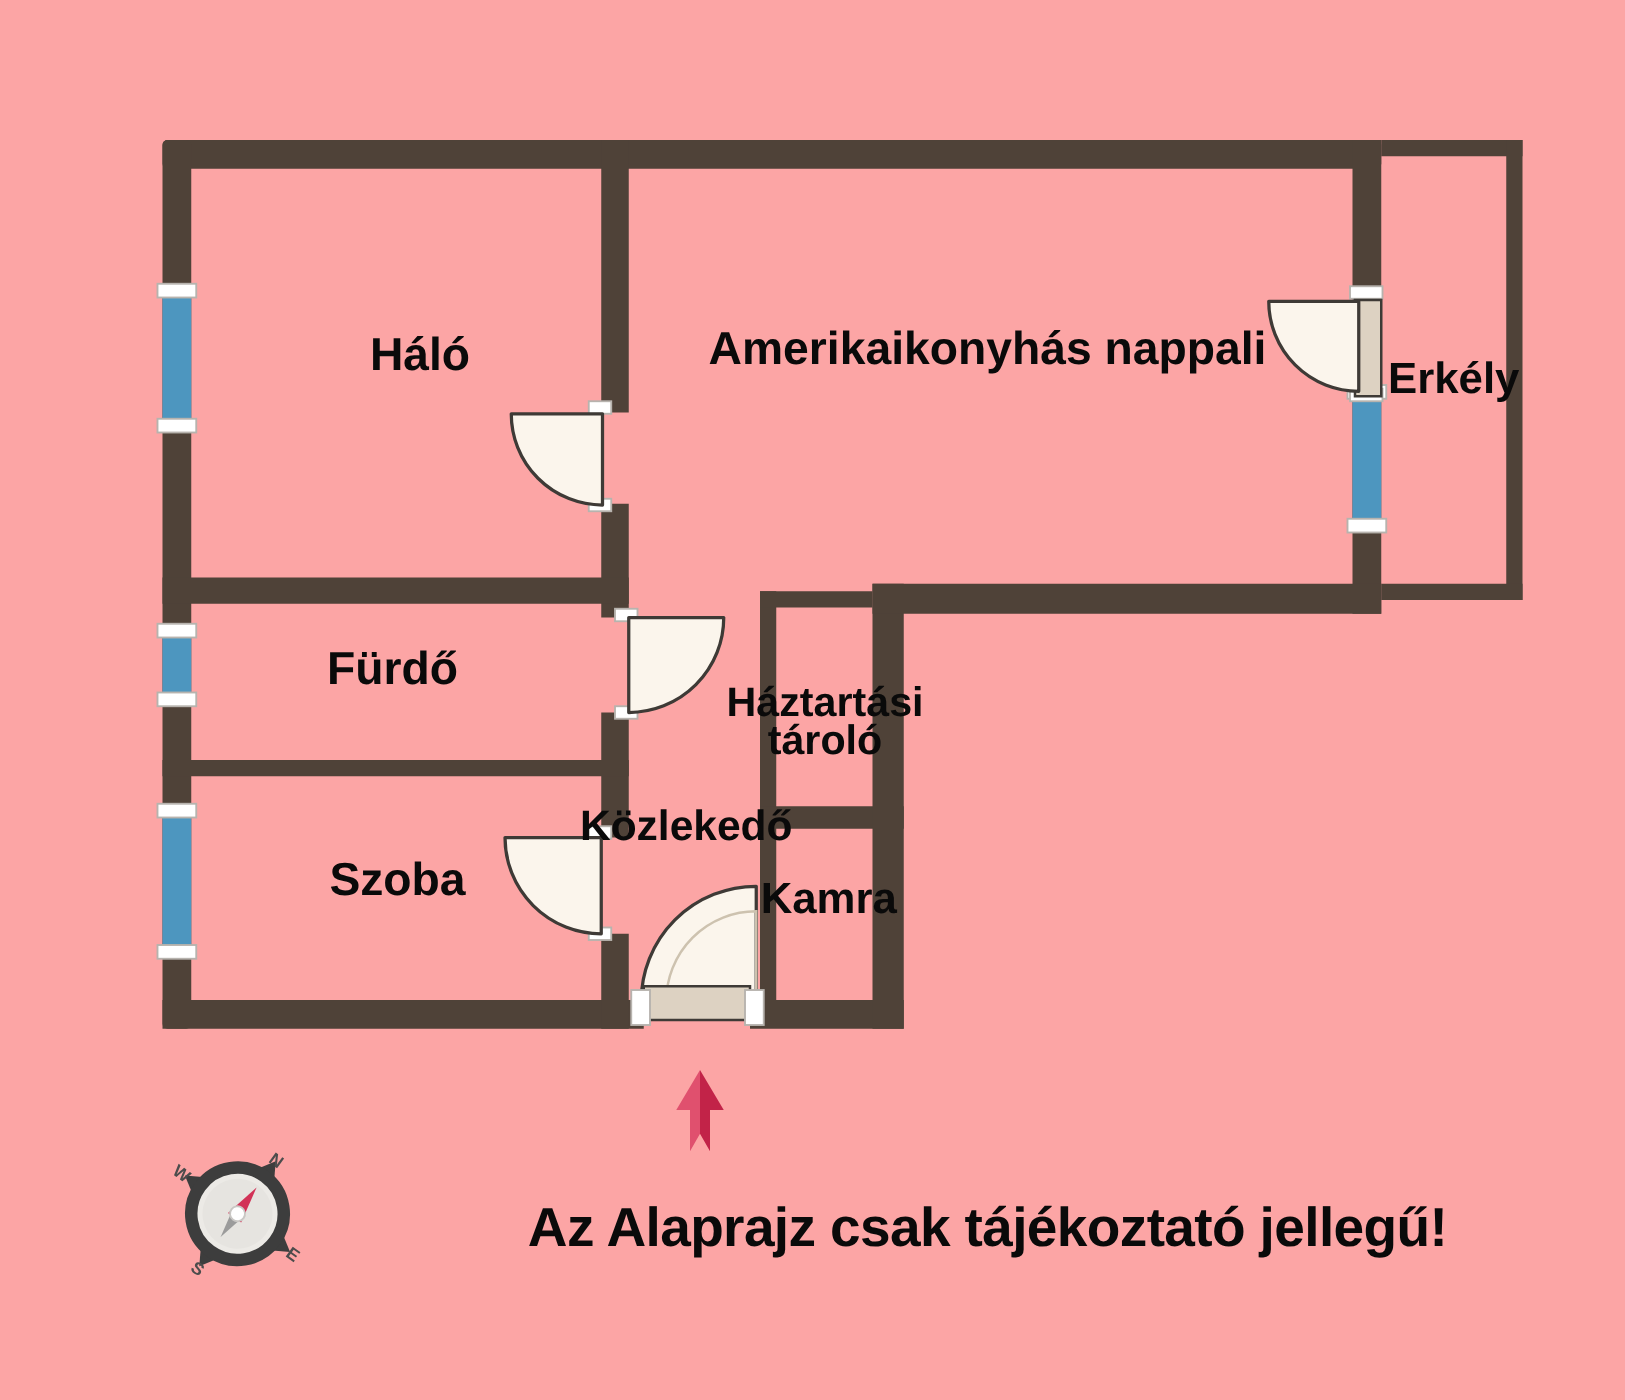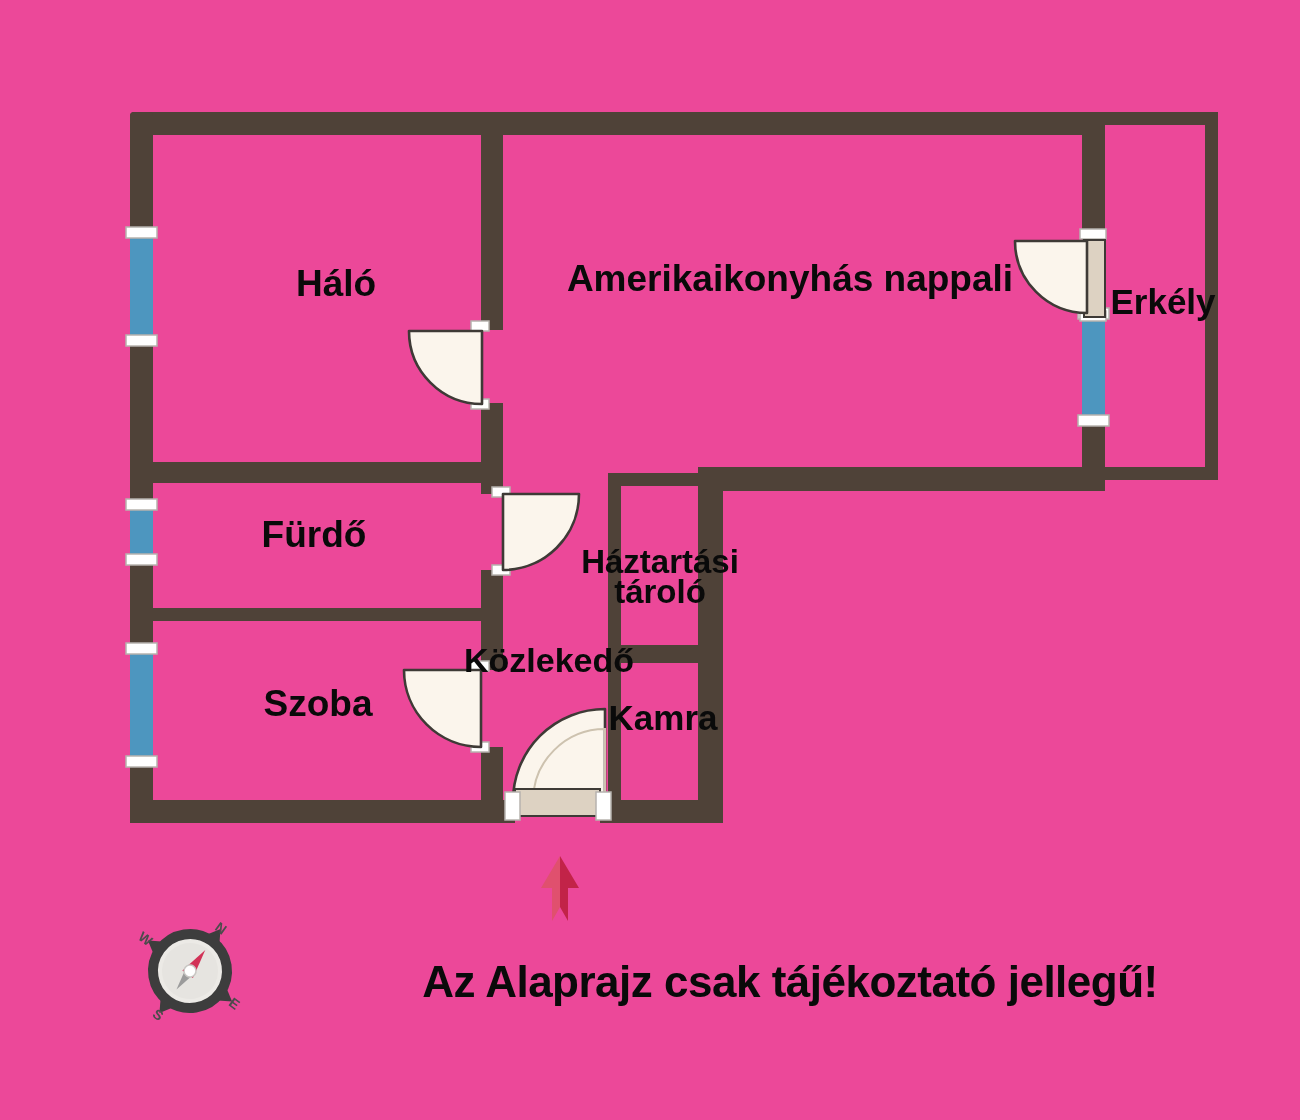--- a/index.html
+++ b/index.html
@@ -1,16 +1,16 @@
 <!DOCTYPE html>
 <html style="--wall: #4f4238; --window: #4d96bf; --door-fill: #fbf5ec; --door-outline: #3e3a36; --door-leaf: #ddd2c2; --arrow-light: #e0506e; --arrow-dark: #c22348; --compass-needle: #d23257; --compass-needle-s: #9b9b9b; --text: #0a0a0a;"><head>
 <meta charset="utf-8">
 <style>
   html,body{margin:0;padding:0;background:#fff;}
-  .canvas{position:relative;width:1300px;height:1120px;background:#ec4899;overflow:hidden;
+  .canvas{position:relative;width:1300px;height:1120px;background:#fca5a5;overflow:hidden;
           font-family:"Liberation Sans",sans-serif;}
   svg{position:absolute;left:0;top:0;}
   .wall   { fill: var(--wall,#4f4238); }
   .win    { fill: var(--window,#4d96bf); }
   .cap    { fill:#ffffff; stroke:#b7b3ae; stroke-width:1.5; }
   .pie    { fill: var(--door-fill,#fbf5ec); stroke: var(--door-outline,#3e3a36);
             stroke-width:2.6; stroke-linejoin:round; }
   .pie-inner { fill:none; stroke:#cdc2af; stroke-width:2; }
   .leaf   { fill: var(--door-leaf,#ddd2c2); stroke: var(--door-outline,#3e3a36); stroke-width:2; }
   .lbl    { fill: var(--text,#0a0a0a); font-weight:bold; text-anchor:middle;

